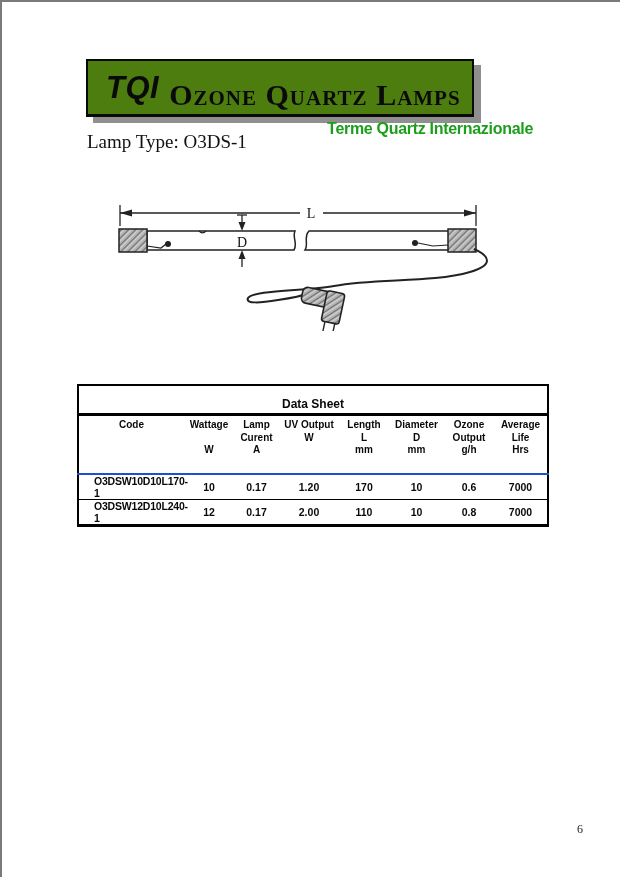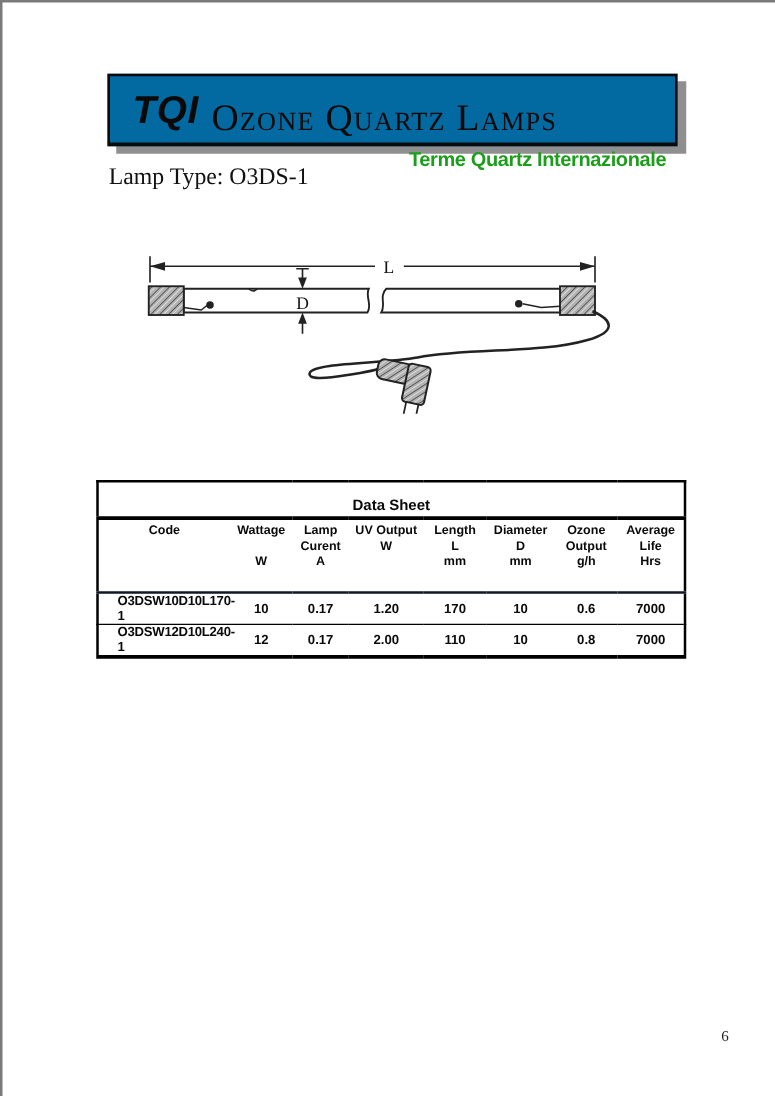--- a/index.html
+++ b/index.html
@@ -4,31 +4,31 @@
 <style>
   * { margin:0; padding:0; box-sizing:border-box; }
   html,body { background:#fff; }
   .page {
     position:relative; width:620px; height:877px; background:#ffffff;
     border-top:2px solid #7a7a7a; border-left:2px solid #7a7a7a;
     font-family:"Liberation Serif", serif; overflow:hidden;
   }
   
   .brand-box {
-    position:absolute; left:84px; top:57px; width:456px; height:58px;
-    background:#0369a1; border:2px solid #0a0a0a; border-bottom-width:3px;
+    position:absolute; left:84px; top:57px; width:388px; height:58px;
+    background:#4d7c0f; border:2px solid #0a0a0a; border-bottom-width:3px;
     box-shadow:7px 6px 0 #8f8f8f;
     display:flex; align-items:center; padding-left:18px; white-space:nowrap;
   }
   .brand-tqi {
     font-family:"Liberation Sans", sans-serif; font-weight:bold; font-style:italic;
     font-size:31px; letter-spacing:0.5px; color:#0a0a0a; margin-right:10px;
   }
   .brand-title {
-    font-family:"Liberation Serif", serif; font-weight:normal; font-variant:small-caps;
+    font-family:"Liberation Serif", serif; font-weight:bold; font-variant:small-caps;
     font-size:30px; letter-spacing:1px; color:#0a0a0a;margin-top:14px;
   }
   .brand-subtitle {
     position:absolute; left:84px; top:118px; width:447px; text-align:right;
     font-family:"Liberation Sans", sans-serif; font-weight:bold; font-size:16px;
     letter-spacing:-0.3px;
   }
   .lamp-type {
     position:absolute; left:85px; top:129px;
     font-size:19px; color:#111;
@@ -42,21 +42,21 @@
     border-collapse:collapse; table-layout:fixed;
     border:2px solid #000; border-bottom-width:3px;
     font-family:"Liberation Sans", sans-serif; font-weight:bold; color:#090909;
   }
   .ds .title-cell {
     text-align:center; font-size:12px; height:19px; padding:11px 0 2px;
     border-bottom:3px solid #000;
   }
   .ds thead.cols th {
     vertical-align:top; text-align:center; font-size:10px; line-height:12.5px;
-    padding:3px 0 16px; border-bottom:2px solid #0f172a;
+    padding:3px 0 16px; border-bottom:2px solid #1d4ed8;
   }
   .ds tbody td {
     text-align:center; font-size:10.5px; height:20px; vertical-align:middle;
   }
   .ds tbody tr + tr td { border-top:1px solid #000; }
   .ds tbody td:first-child { text-align:left; padding-left:15px; letter-spacing:-0.2px;margin-left:19px; }
   
   .warning {
     position:absolute; left:75px; top:787px; width:470px;
     font-size:13.5px; line-height:17.5px; color:#111;

